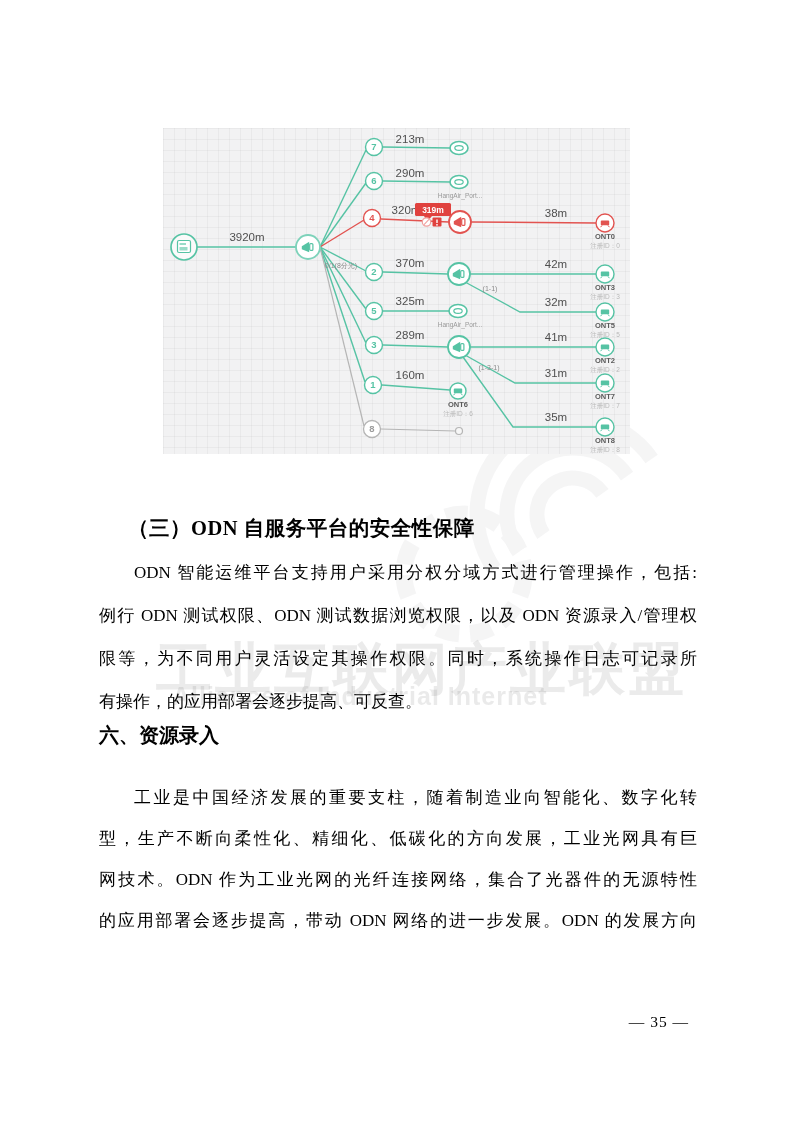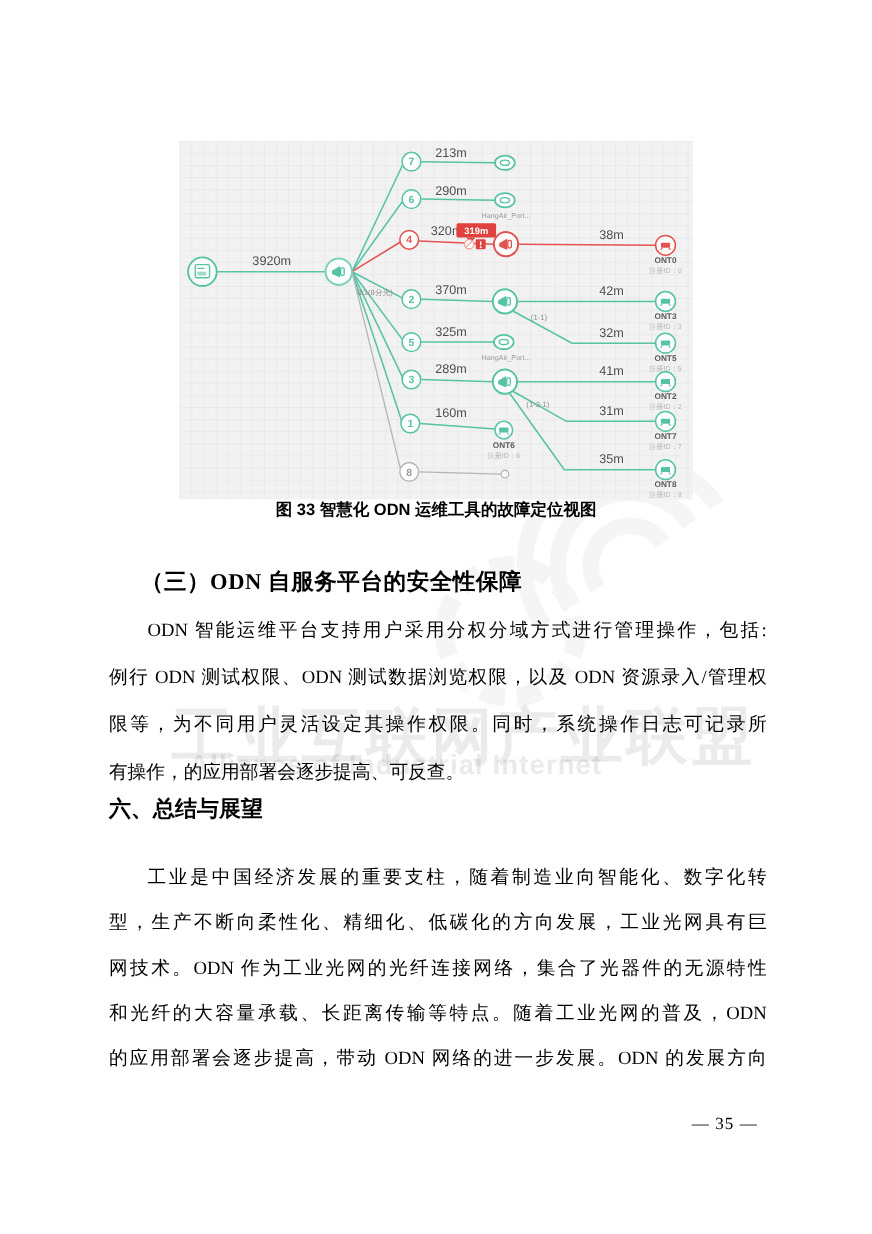--- a/index.html
+++ b/index.html
@@ -244,33 +244,31 @@
       <g color="#56c3a4">
         <circle cx="295" cy="263" r="8" fill="#fff" stroke="currentColor" stroke-width="1.4"></circle>
         <use href="#ont-glyph" x="295" y="263"></use>
         <text class="ontname" x="295" y="279" text-anchor="middle">ONT6</text>
         <text class="ontreg" x="295" y="288" text-anchor="middle">注册ID：6</text>
       </g>
       <circle cx="296" cy="303" r="3.5" fill="#f7f7f7" stroke="#b5b5b5" stroke-width="1.2"></circle>
     </svg>
   </div>
 
-  <div class="caption">图 33  智慧化 ODN 运维工具的故障定位视图</div>
 
   <div class="h-serif">（三）ODN 自服务平台的安全性保障</div>
   <div class="para" id="para-safety">
     <div class="line indent">ODN 智能运维平台支持用户采用分权分域方式进行管理操作，包括:</div>
     <div class="line">例行 ODN 测试权限、ODN 测试数据浏览权限，以及 ODN 资源录入/管理权</div>
     <div class="line">限等，为不同用户灵活设定其操作权限。同时，系统操作日志可记录所</div>
     <div class="line last">有操作，的应用部署会逐步提高、可反查。</div>
   </div>
 
-  <div class="h-sans">六、总结与展望</div>
+  <div class="h-sans">六、资源录入</div>
   <div class="para tight" id="para-summary">
     <div class="line indent">工业是中国经济发展的重要支柱，随着制造业向智能化、数字化转</div>
     <div class="line">型，生产不断向柔性化、精细化、低碳化的方向发展，工业光网具有巨</div>
     <div class="line">网技术。ODN 作为工业光网的光纤连接网络，集合了光器件的无源特性</div>
-    <div class="line">和光纤的大容量承载、长距离传输等特点。随着工业光网的普及，ODN</div>
     <div class="line">的应用部署会逐步提高，带动 ODN 网络的进一步发展。ODN 的发展方向</div>
   </div>
 
   <div class="pageno">— 35 —</div>
 </div>
 
 </body></html>

